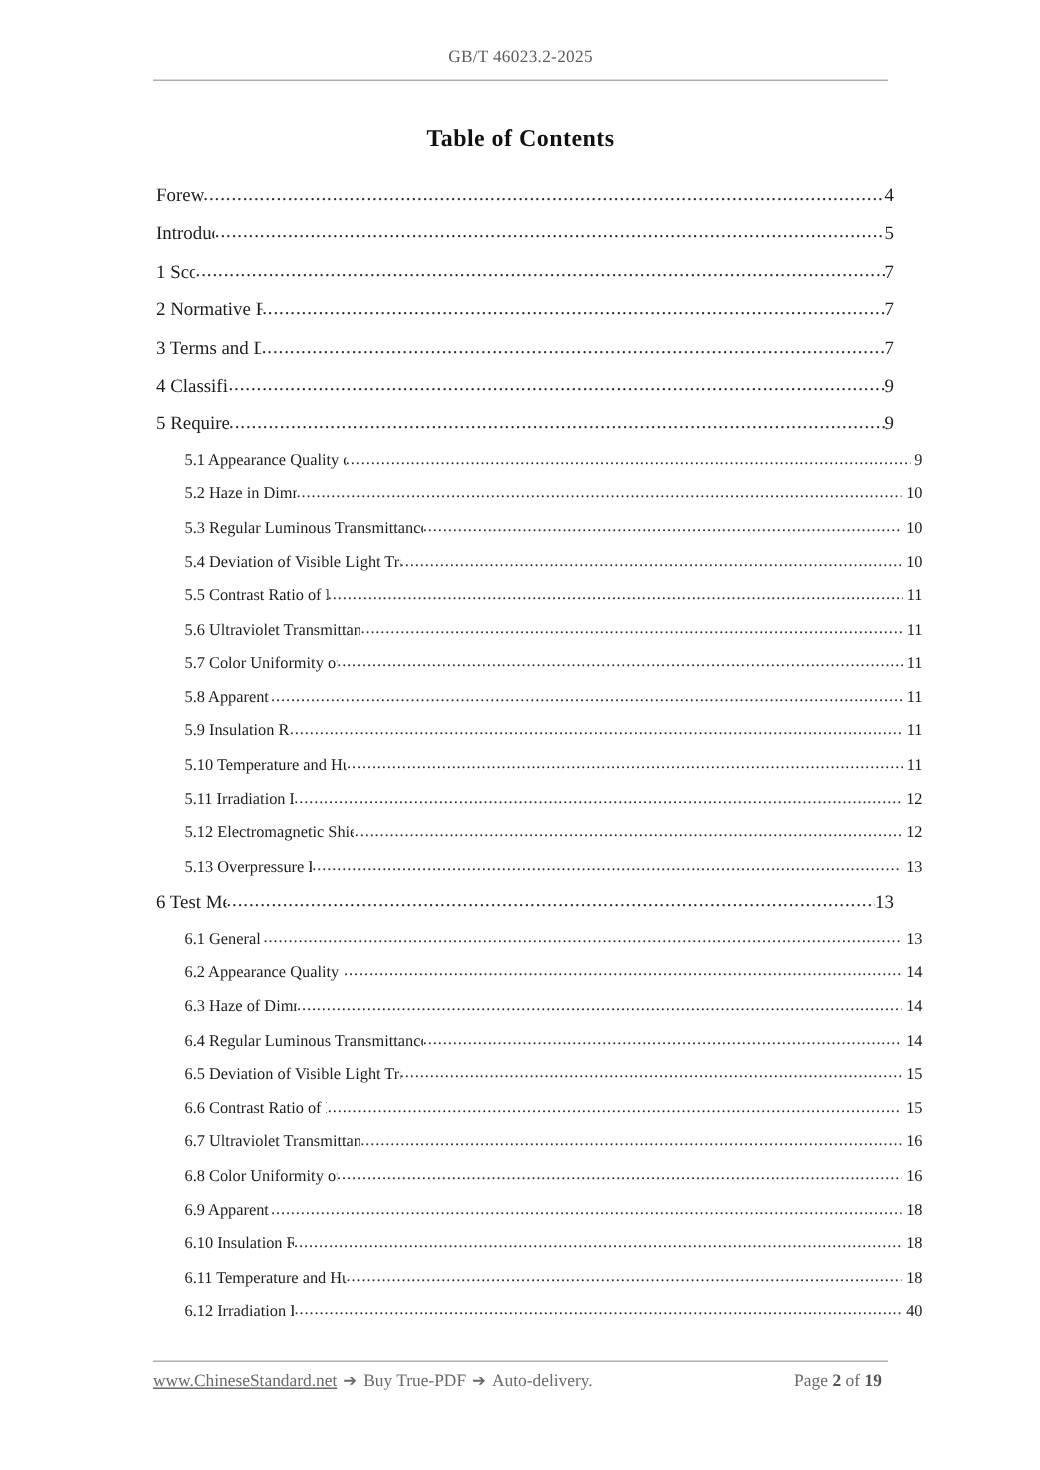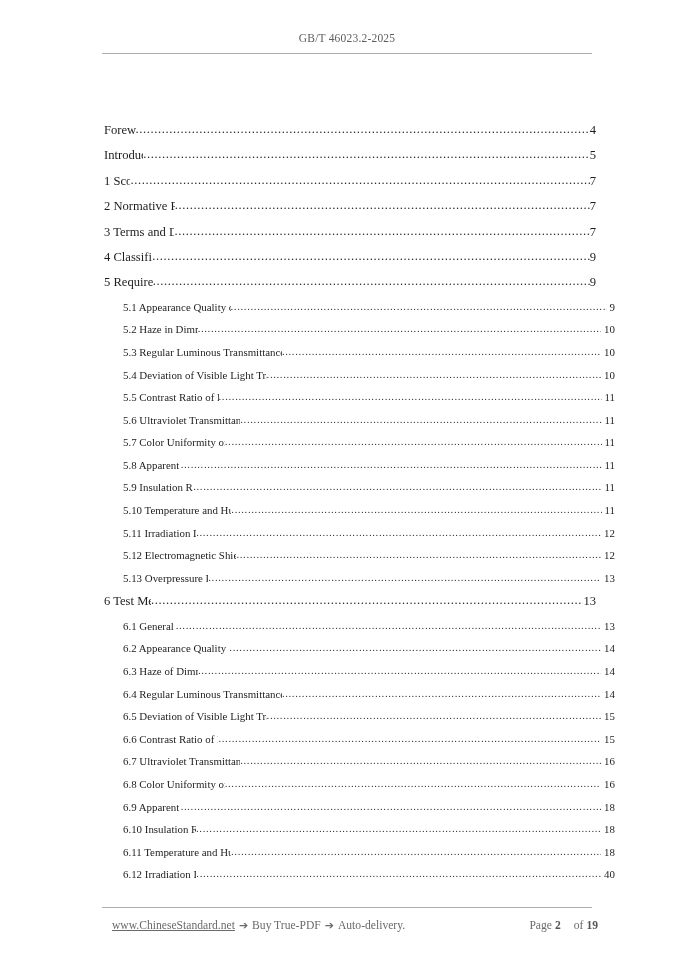--- a/index.html
+++ b/index.html
@@ -123,26 +123,26 @@
   }
   .lvl2 .lbl { padding-right: 1px; }
   .lvl2 .pg { padding-left: 3px; }
 
   
   .sp .lbl::after { content: " "; }
 
   
   .page-footer {
     position: absolute;
-    left: 112px;
+    left: 102px;
     top: 914px;
     width: 490px;
     height: 22px;
     display: flex;
-    align-items: center;
+    align-items: flex-start;
     justify-content: space-between;
     font-size: 11.6px;
     color: #6a6a6a;
   }
   .footer-left {
     display: flex;
     align-items: center;
     gap: 4px;
     white-space: nowrap;
   }
@@ -161,32 +161,33 @@
   .footer-right {
     white-space: nowrap;
     padding-right: 2px;
     color: #6a6a6a;
   }
   .footer-right .num {
     font-weight: bold;
     color: #555555;
     padding: 0 2px;
   }
-  .footer-right .word { padding: 0 1px; margin-left: 10px; }
+  .footer-right .word { padding: 0 1px; }
 </style>
 </head>
 <body>
 
 <div class="page">
 
   <div class="page-header">
     <span class="hdr-text">GB/T 46023.2-2025</span>
   </div>
   <div class="rule rule-header"></div>
 
+  <div class="doc-title">Table of Contents</div>
 
   <div class="toc" id="toc-list">
       <a class="toc-entry lvl1" href="#">
         <span class="lbl">Foreword</span>
         <span class="leader"></span>
         <span class="pg">4</span>
       </a>
       <a class="toc-entry lvl1" href="#">
         <span class="lbl">Introduction</span>
         <span class="leader"></span>

